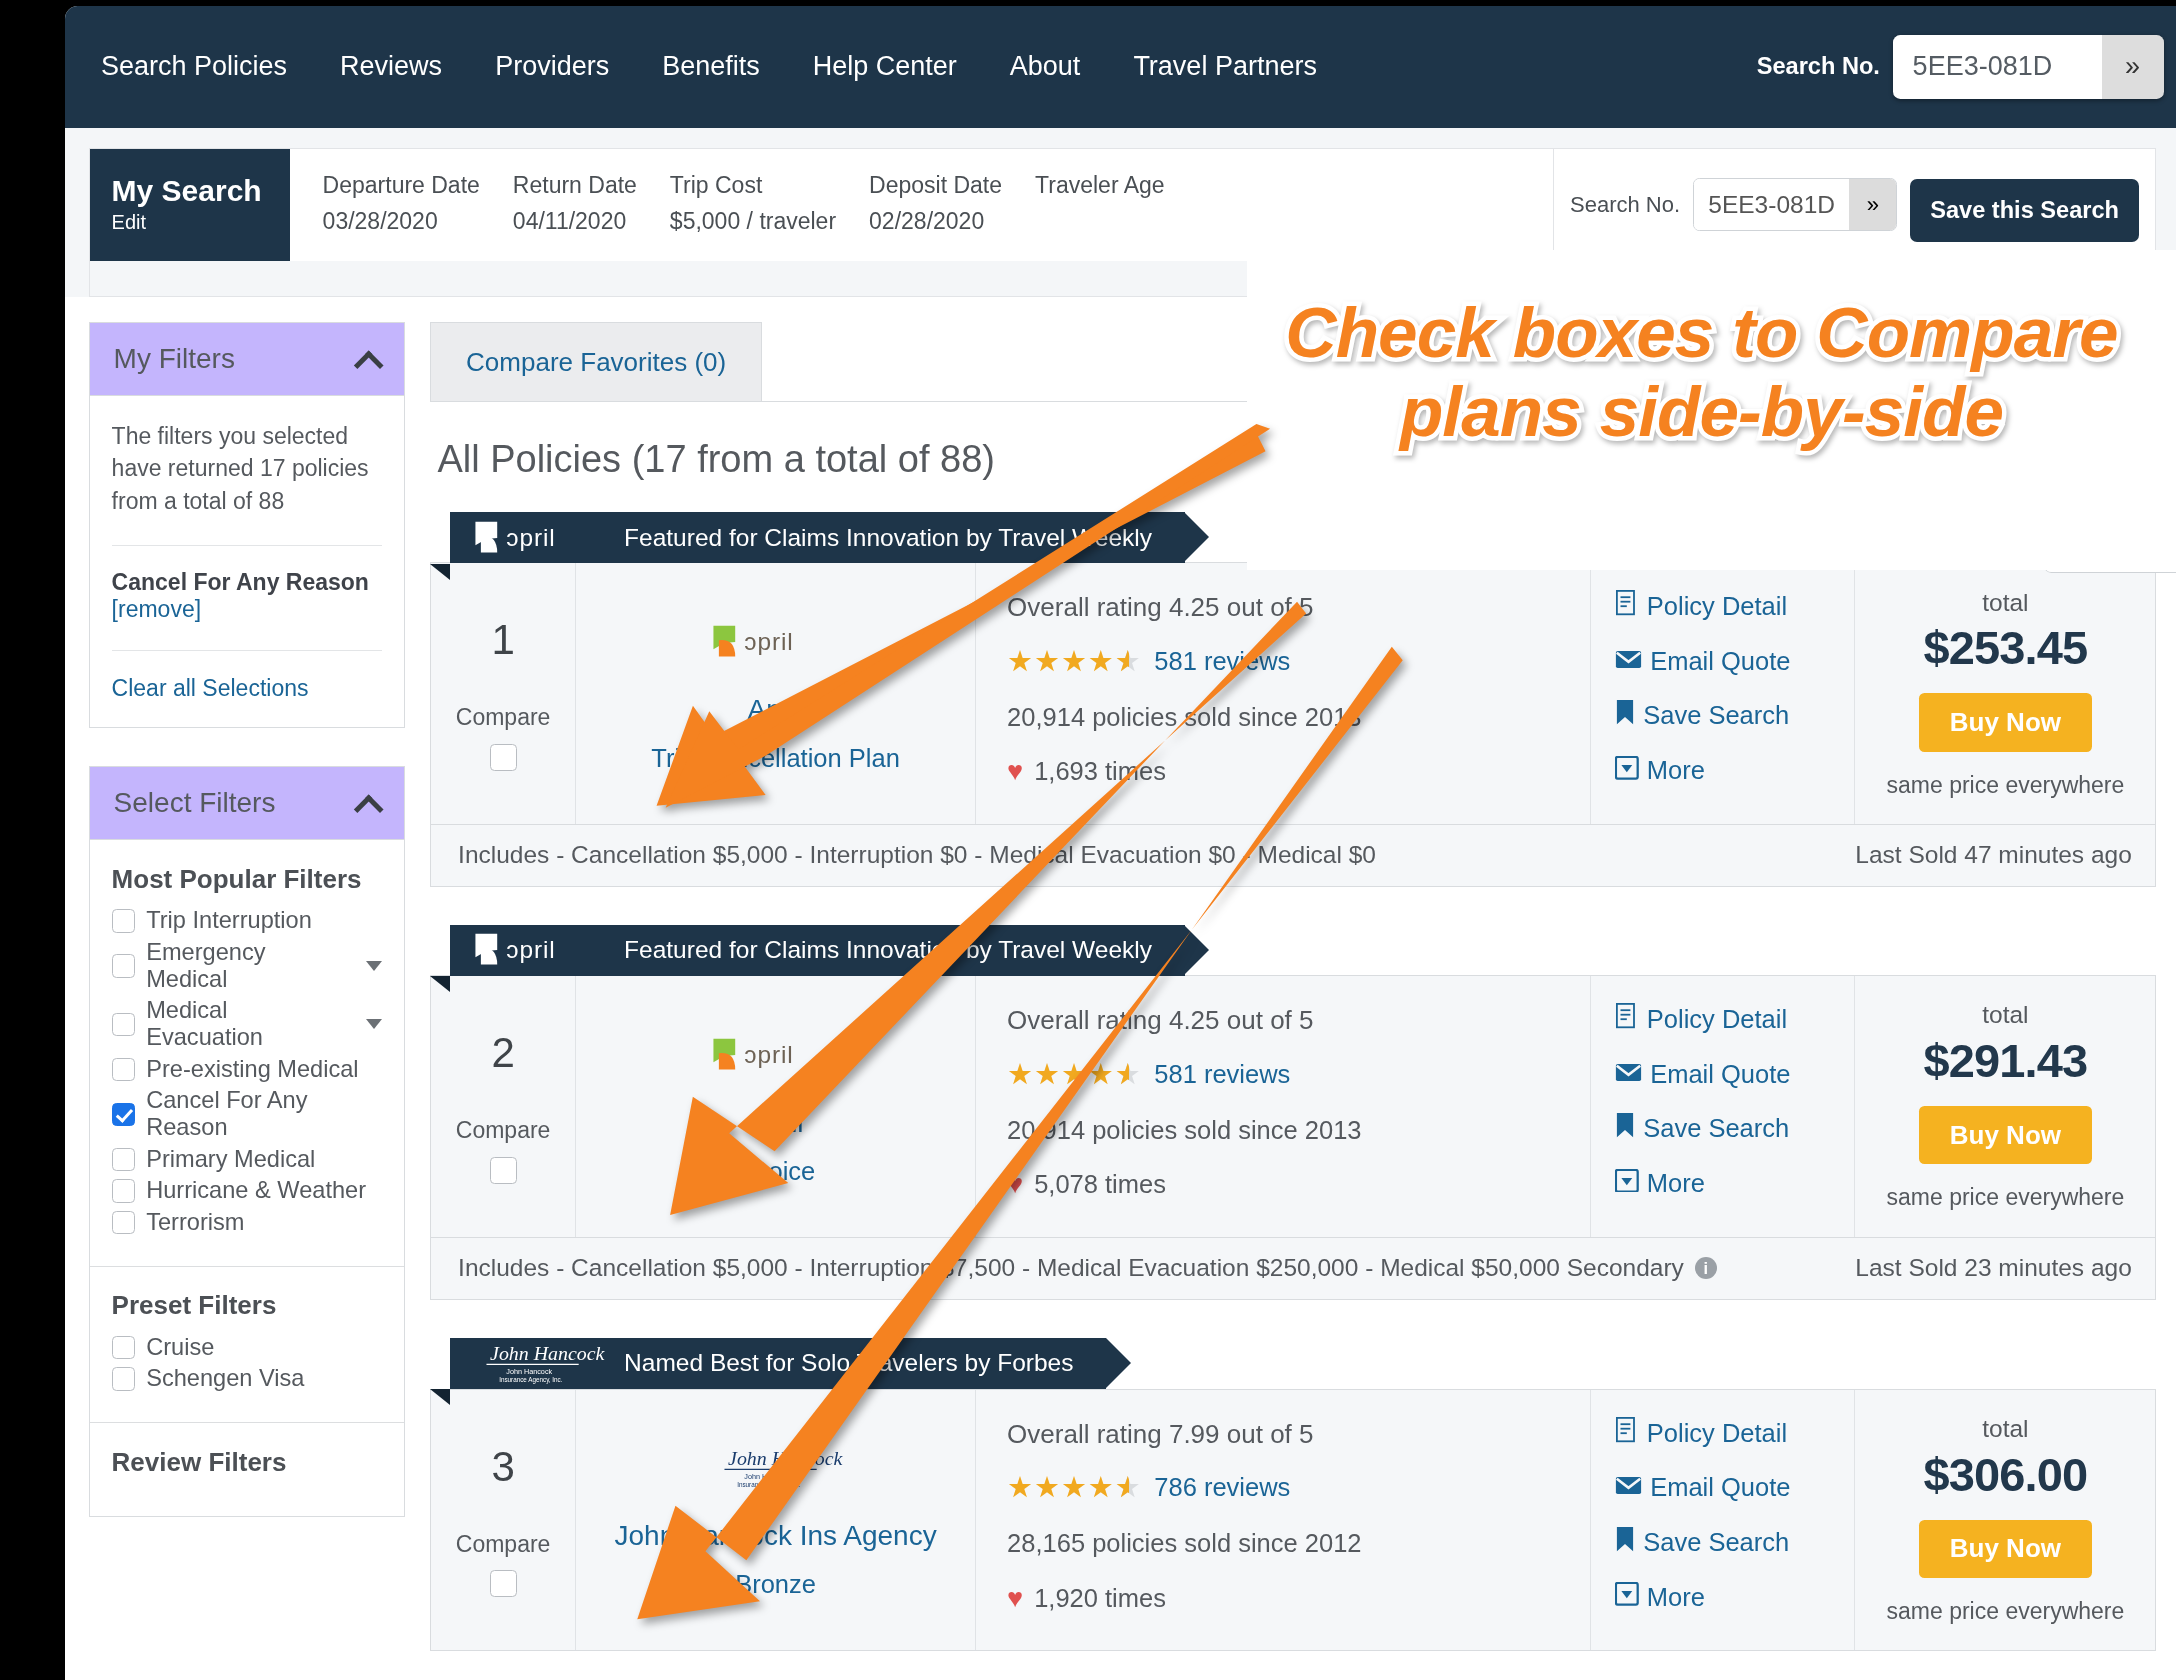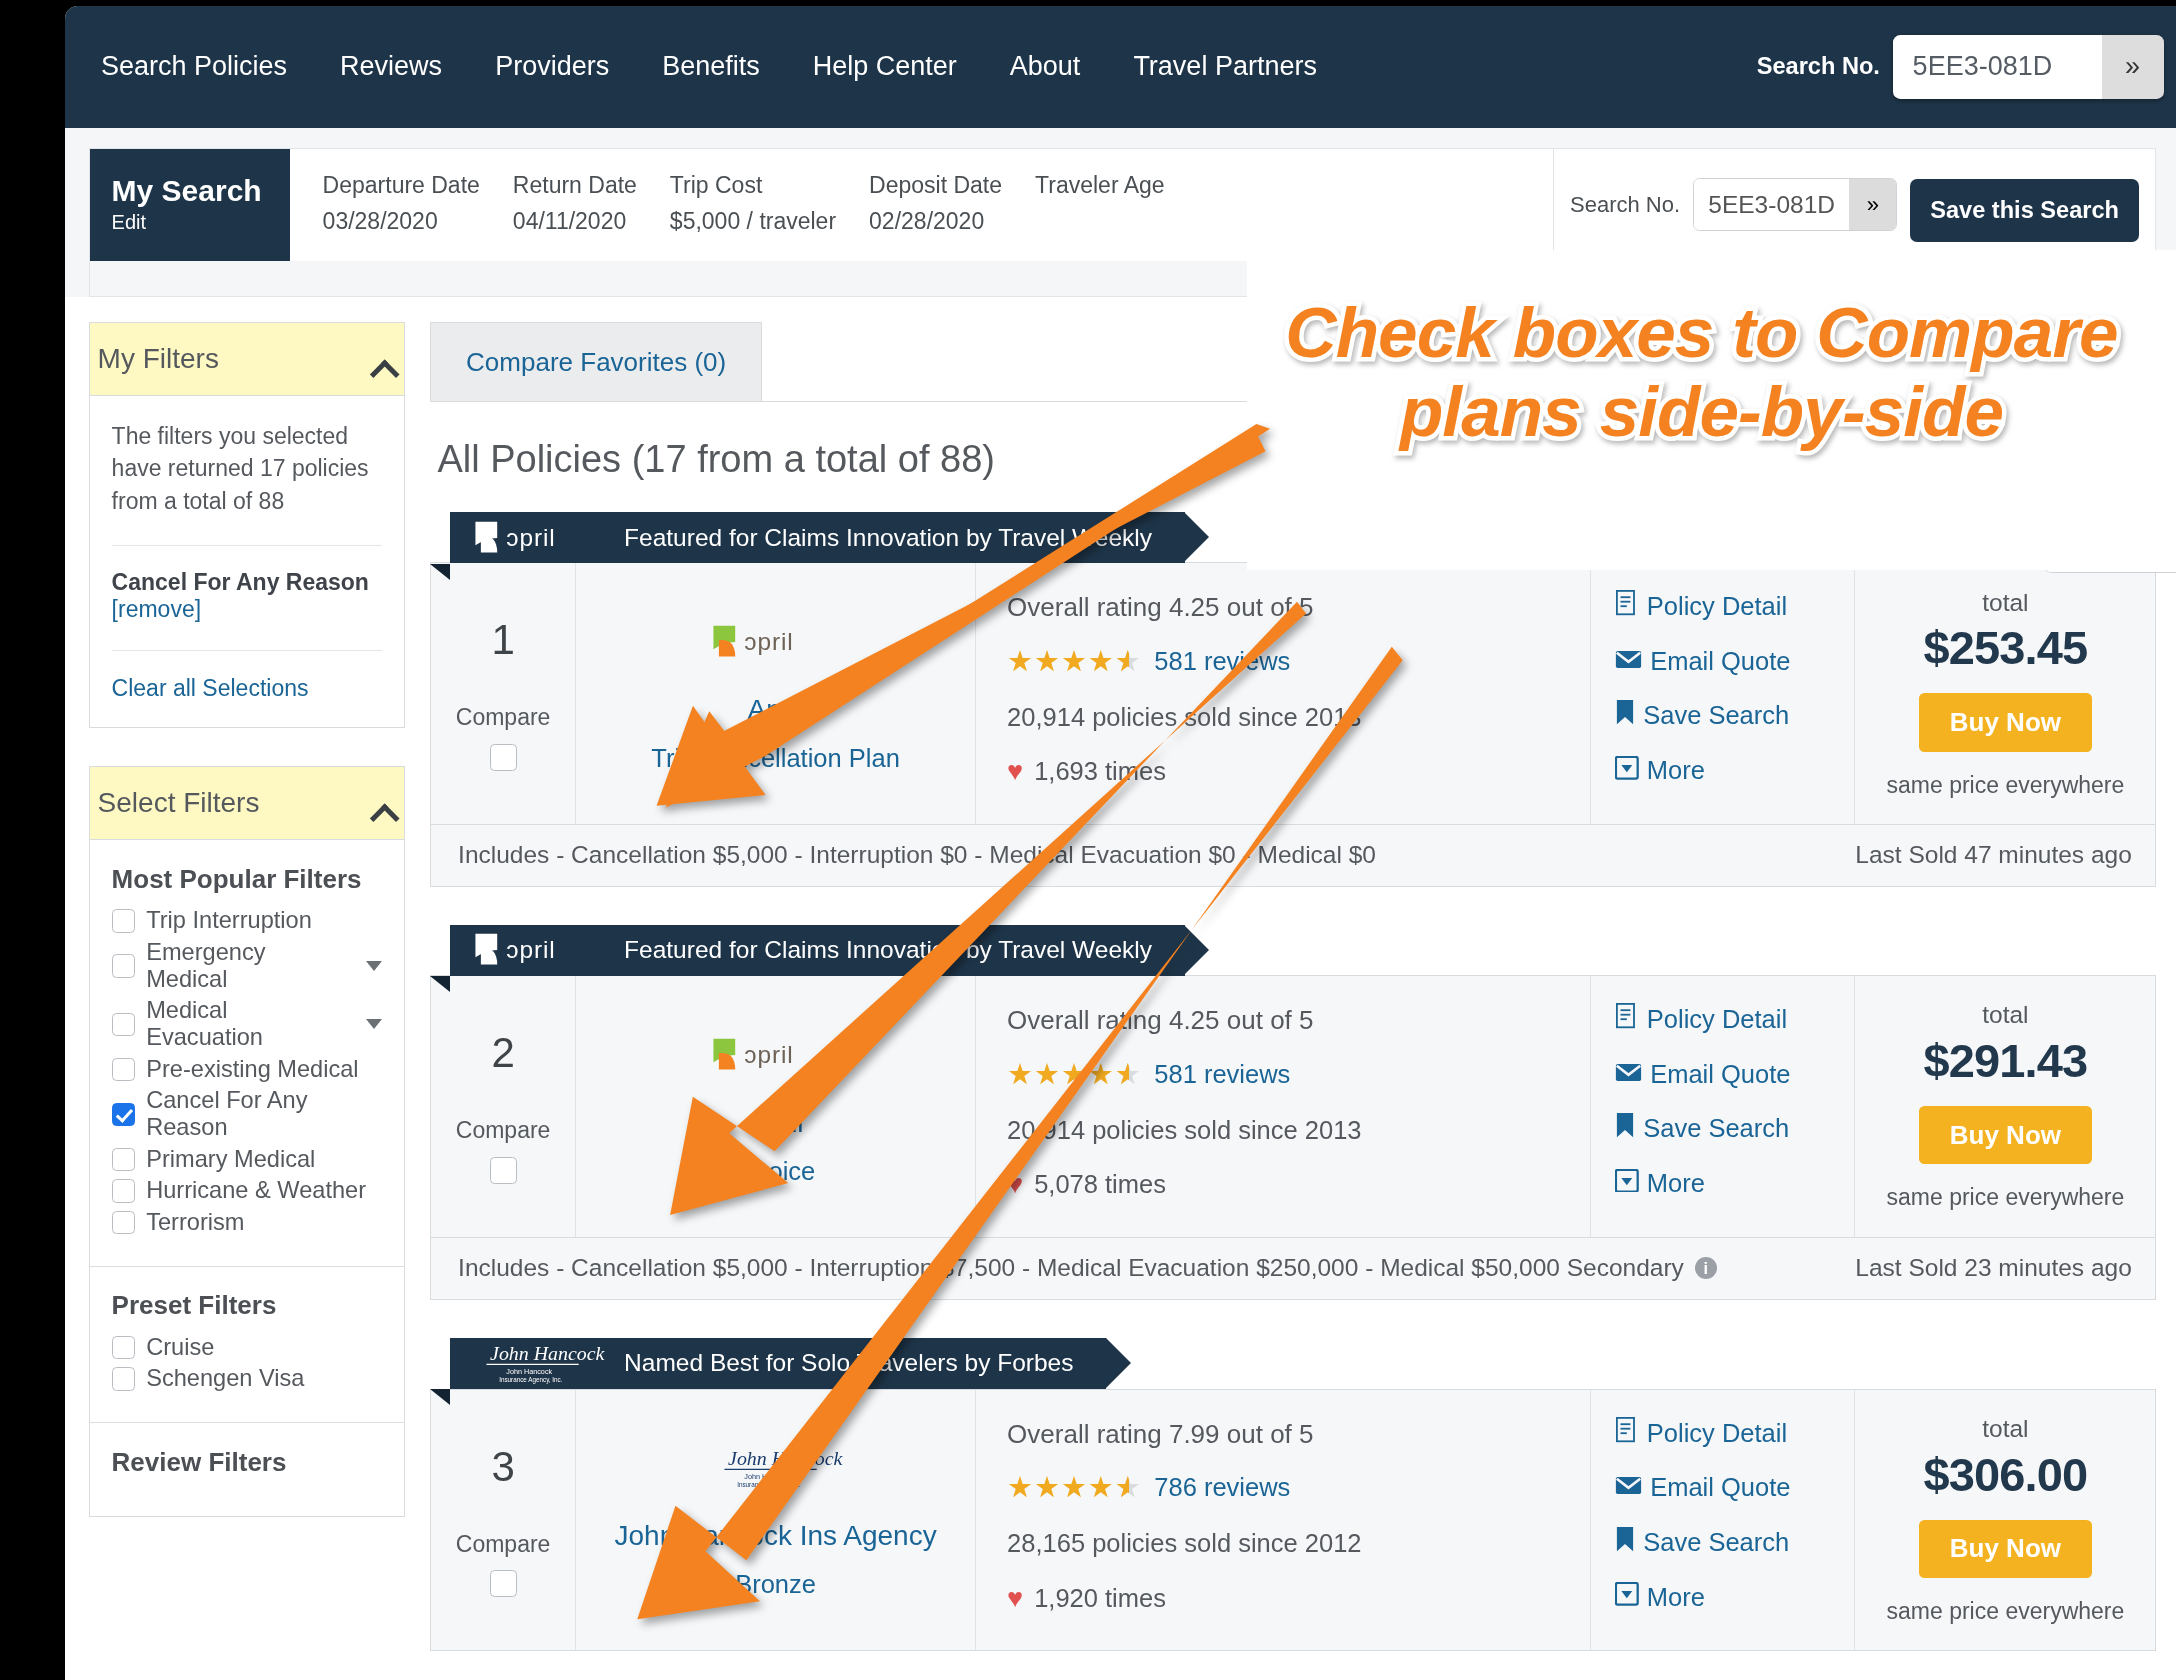--- a/index.html
+++ b/index.html
@@ -133,23 +133,23 @@
     display: flex;
     padding: 25.5px 23.6px 0 23.6px;
     gap: 25.5px;
     background: #ffffff;
   }
 
   
   .sidebar { width: 316px; flex: none; }
   .panel { border: 0.9px solid #d9dcdf; background: #fff; margin-bottom: 38px; }
   .panel-head {
-    background: #fef9c3;
-    display: flex; align-items: flex-end; justify-content: space-between;
-    padding: 20px 8px;
+    background: #c4b5fd;
+    display: flex; align-items: center; justify-content: space-between;
+    padding: 20px 24px;
     border-bottom: 0.9px solid #d9dcdf;
     cursor: pointer;
   }
   .panel-head .title { font-size: 28px; color: #55595e; }
   .chev { width: 23.6px; height: 13.6px; position: relative; }
   .chev::before {
     content:""; position:absolute; left:1.8px; top:2.7px;
     width:16.4px; height:16.4px; border-left:5.5px solid #3a3f44; border-top:5.5px solid #3a3f44;
     transform: rotate(45deg);
   }

